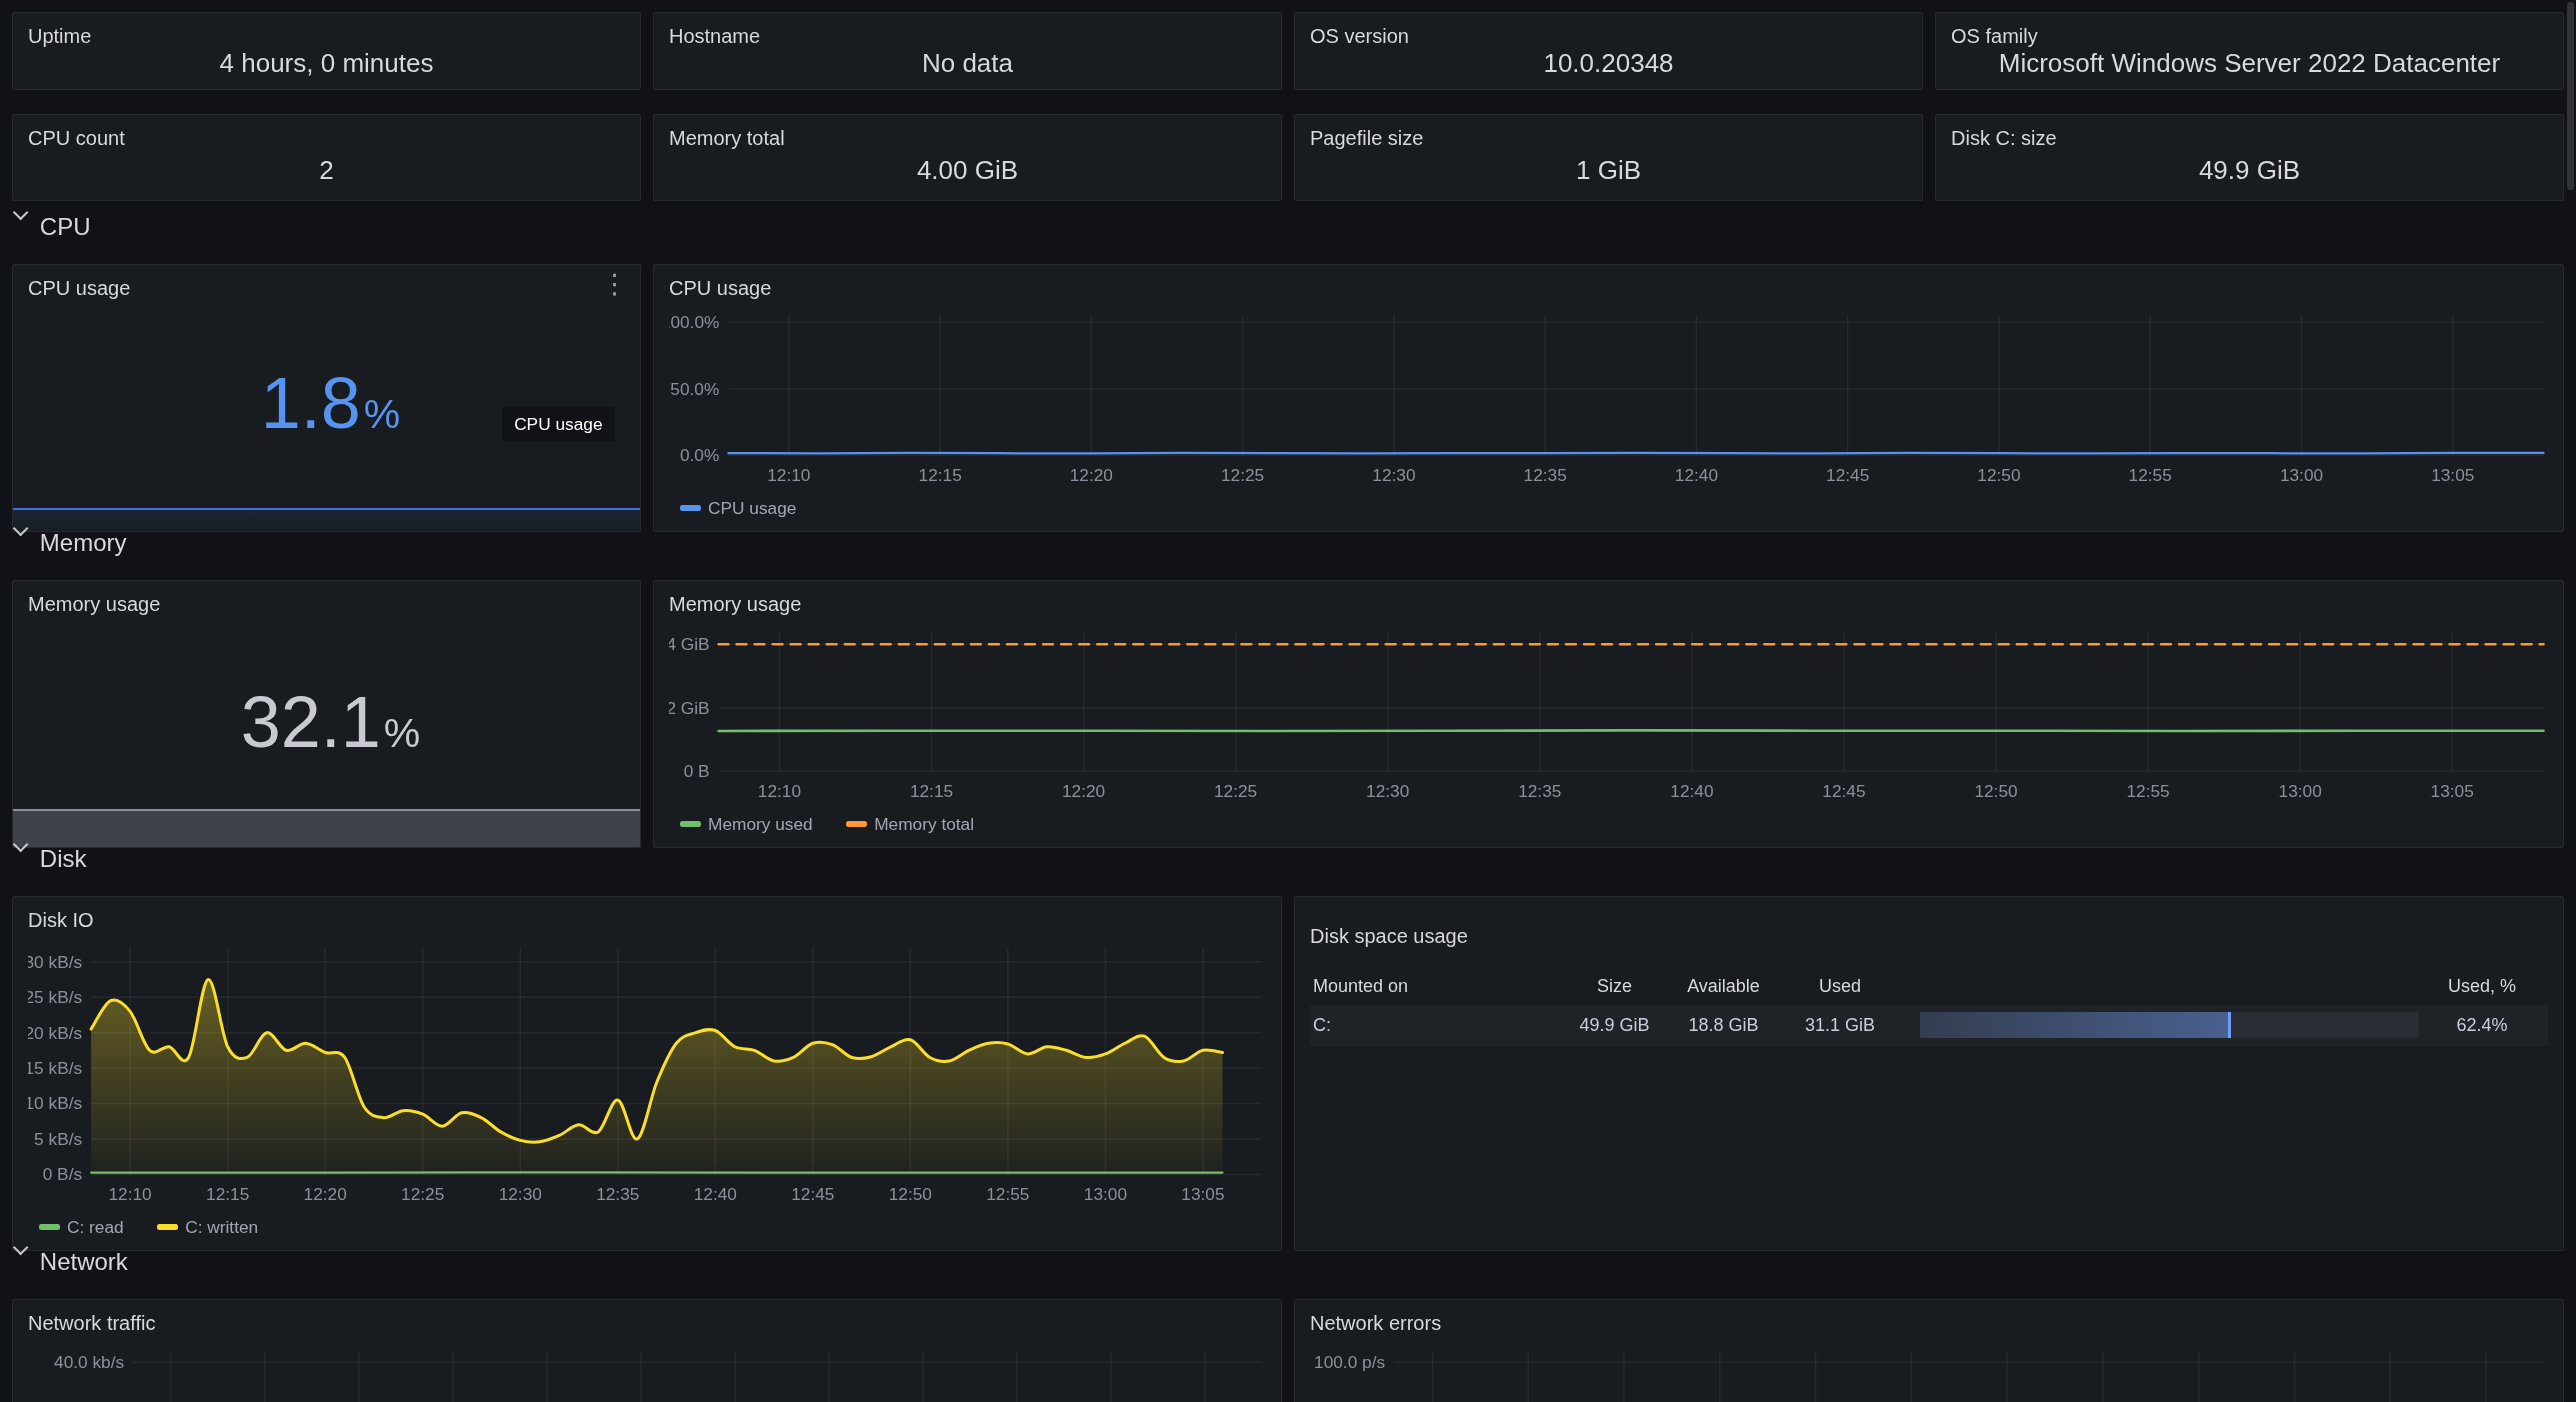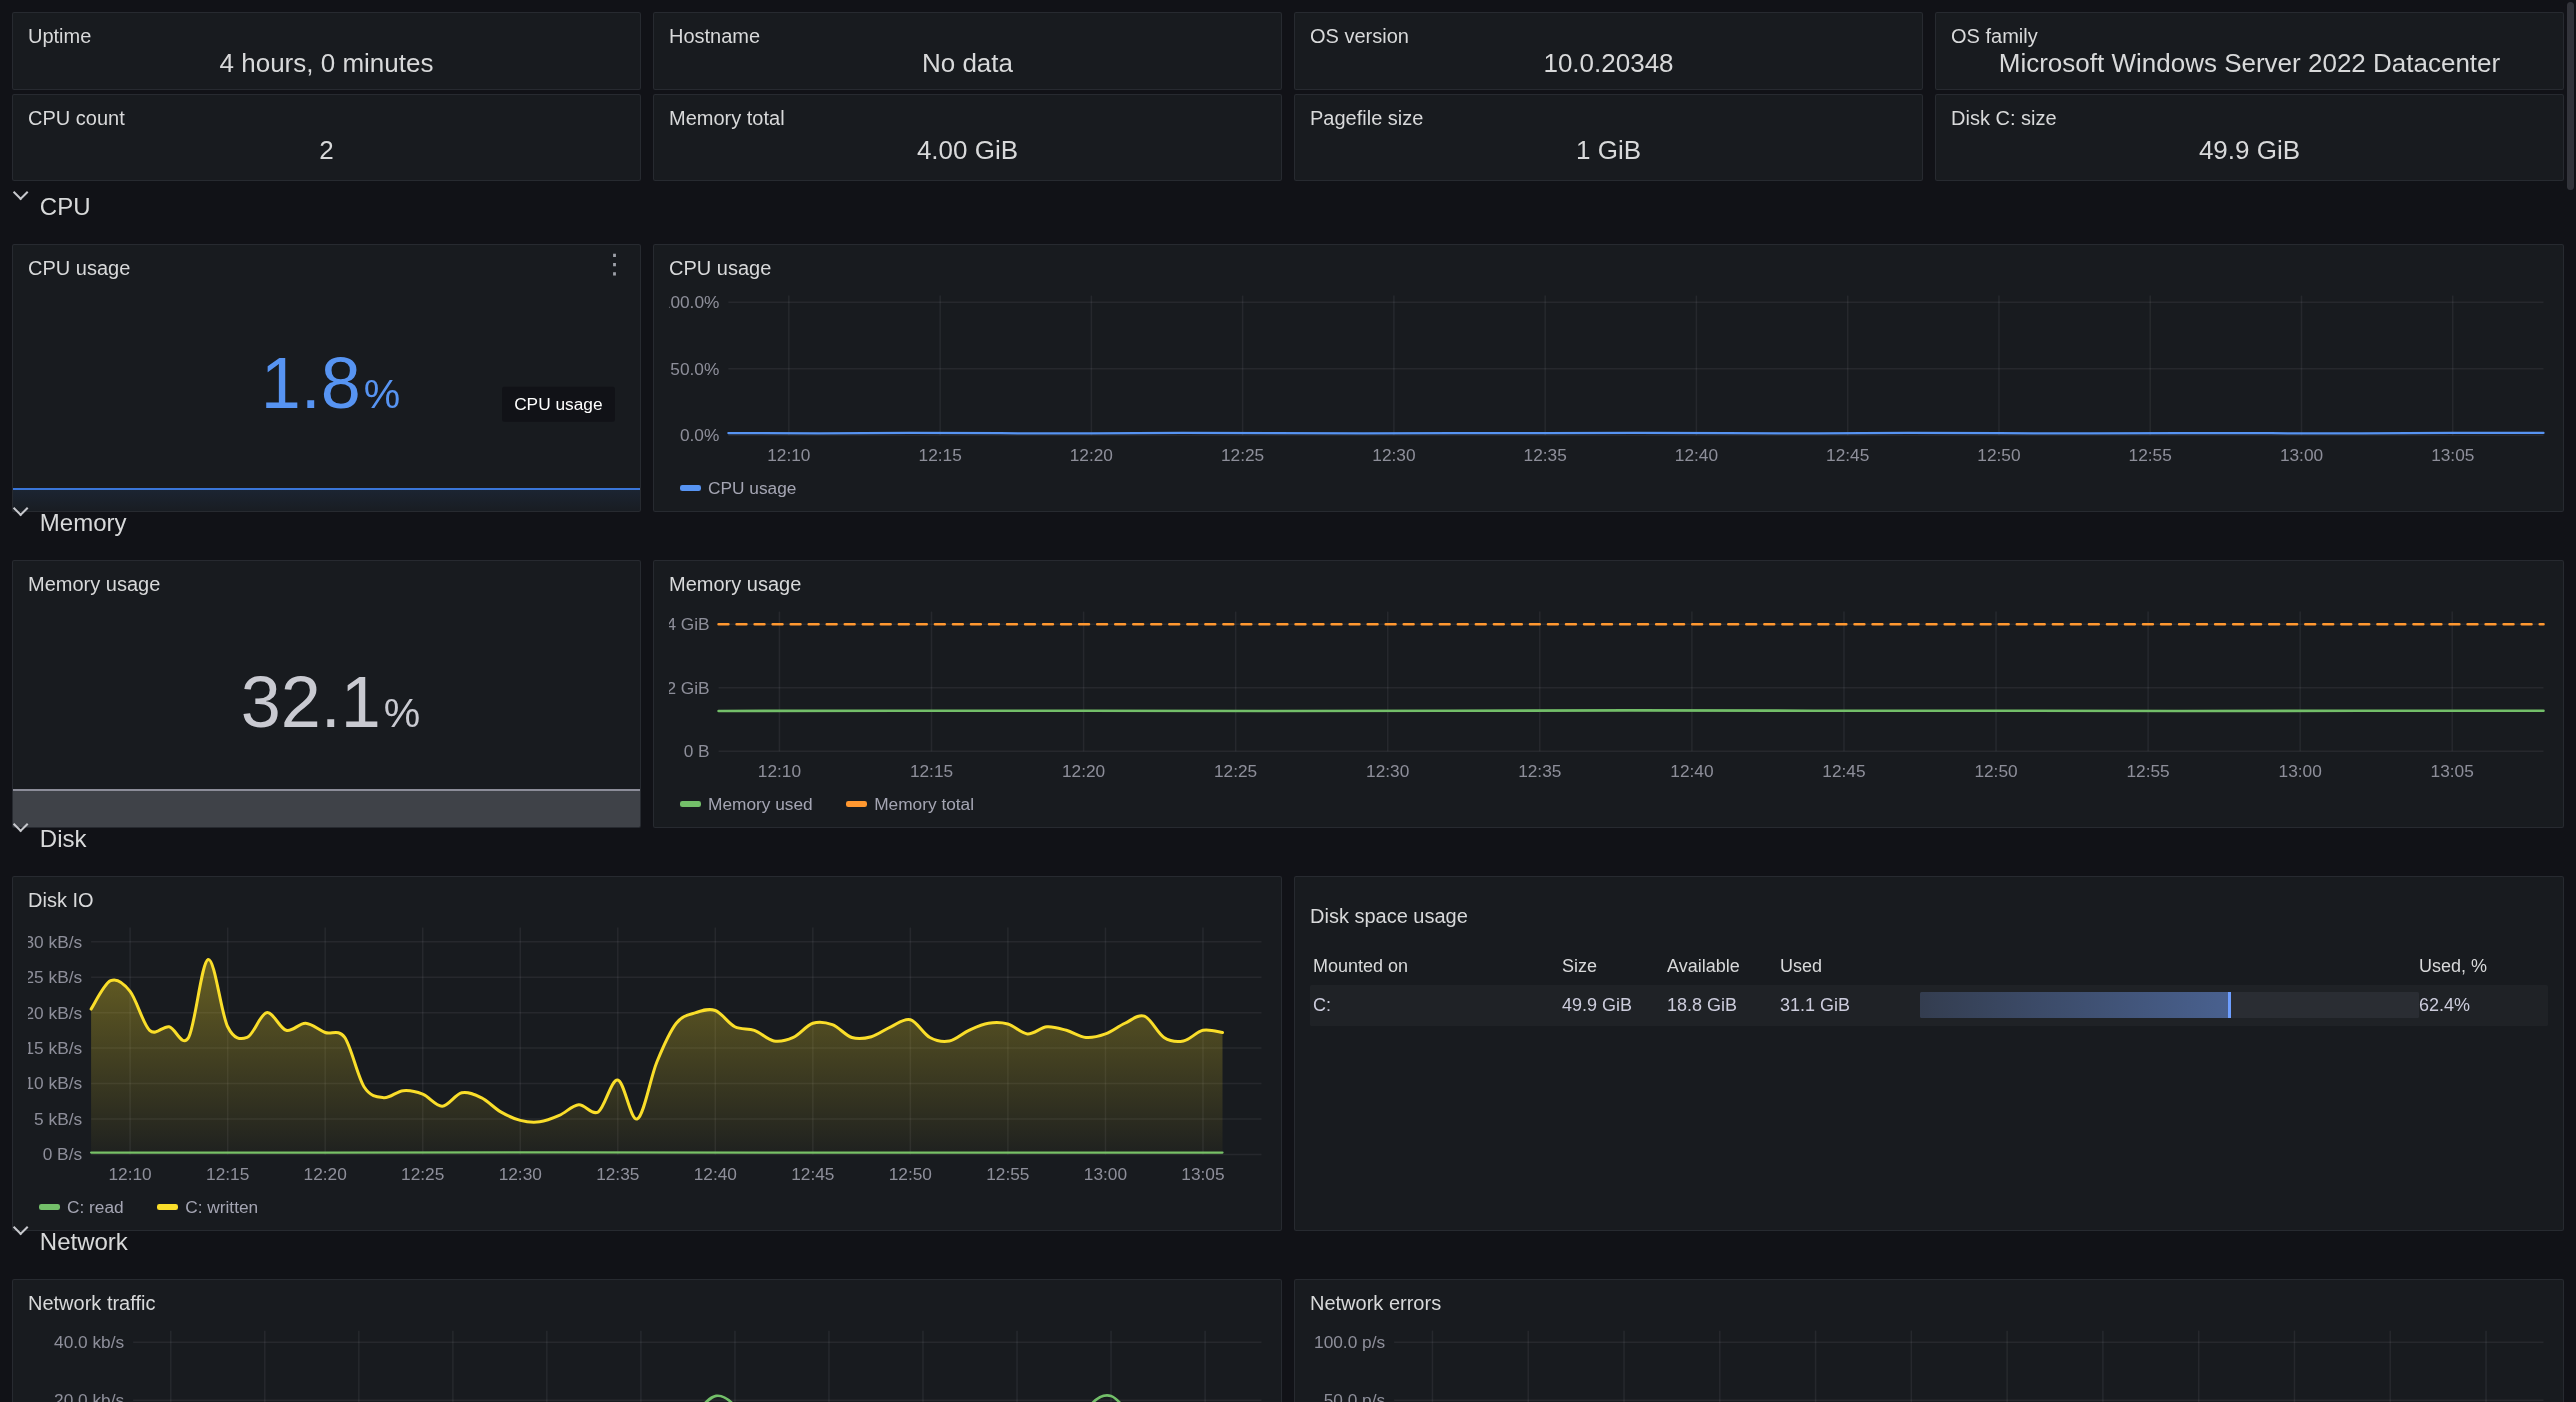--- a/index.html
+++ b/index.html
@@ -5,21 +5,21 @@
 <style>
   *{box-sizing:border-box;margin:0;padding:0}
   html,body{width:2576px;height:1402px;overflow:hidden}
   body{background:#111217;font-family:"Liberation Sans",sans-serif;color:#ccccdc;position:relative}
   .dashboard{padding:12px;position:relative}
 
   .panel{background:#181b1f;border:0.8px solid rgba(204,204,220,0.09);border-radius:2.3px;position:relative}
   .panel-title{font-size:20px;color:#d8d9da;font-weight:400;line-height:1.25;white-space:nowrap;overflow:hidden}
 
   
-  .stat-grid{display:grid;grid-template-columns:repeat(4,1fr);gap:12px;margin-bottom:4px}
+  .stat-grid{display:grid;grid-template-columns:repeat(4,1fr);gap:12px;margin-bottom:24px}
   .stat-grid .stat-panel{height:78px;display:flex;flex-direction:column;padding:10.5px 15px}
   .stat-grid.row2{margin-bottom:12px}
   .stat-grid.row2 .stat-panel{height:87px}
   .stat-value{flex:1;display:flex;align-items:center;justify-content:center;font-size:26px;font-weight:500;color:#d8d9da;white-space:nowrap}
 
   
   .section-header{height:51px;display:flex;align-items:flex-start;gap:13.5px;font-size:24px;font-weight:500;color:#d8d9da;cursor:pointer;padding-left:3px}
   .caret{width:11.3px;height:11.3px;border-right:2.3px solid #c7c8cd;border-bottom:2.3px solid #c7c8cd;transform:rotate(45deg);margin-top:-6px}
 
   
@@ -50,21 +50,21 @@
   .legend{height:30px;display:flex;align-items:center;gap:33px;padding-left:10.5px;font-size:17.3px;color:rgba(204,204,220,0.78)}
   .legend-item{display:flex;align-items:center;gap:7.5px;cursor:pointer}
   .swatch{width:21px;height:5.3px;border-radius:2.3px;display:inline-block}
 
   
   .table-panel{padding:27px 15px}
   .disk-table{margin-top:19.5px;font-size:18px}
   .dt-header,.dt-row{display:grid;grid-template-columns:1fr 105px 113px 120px 519px 126px;align-items:center;padding:0 3px}
   .dt-header{height:36px;font-weight:500;color:#d8d9da}
   .dt-row{height:41px;background:rgba(255,255,255,0.03);border-radius:1.5px}
-  .col-r{text-align:left}
+  .col-r{text-align:center}
   .gauge-cell{padding-left:19.5px}
   .gauge-track{height:25.5px;background:rgba(204,204,220,0.07);border-radius:1.5px;position:relative;overflow:hidden}
   .gauge-fill{height:100%;background:linear-gradient(90deg,rgba(110,159,255,0.14),rgba(110,159,255,0.45));border-right:3.8px solid #6d9eff}
 
   .scrollbar-thumb{position:fixed;right:2.3px;top:1.5px;width:6.8px;height:188px;background:rgba(204,204,220,0.18);border-radius:3.8px}
 </style>
 </head>
 <body>
 
 <div class="dashboard">

